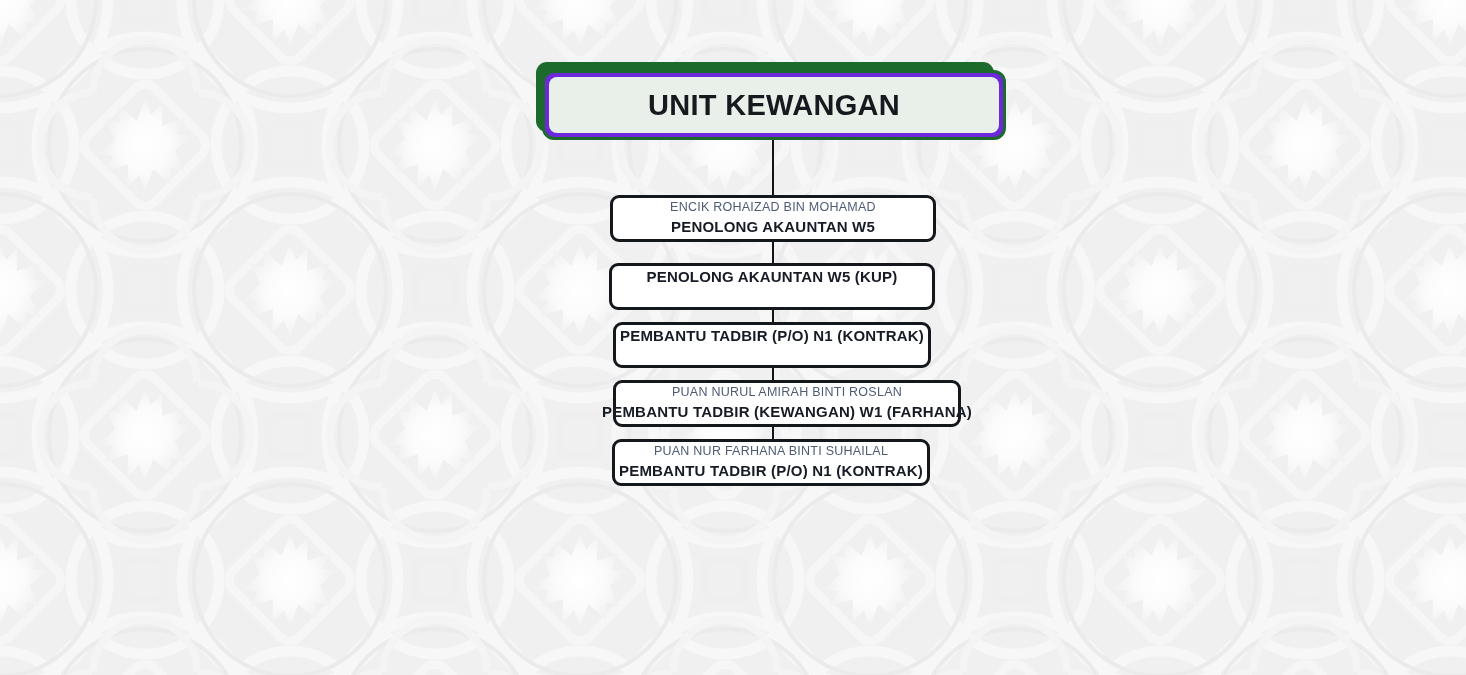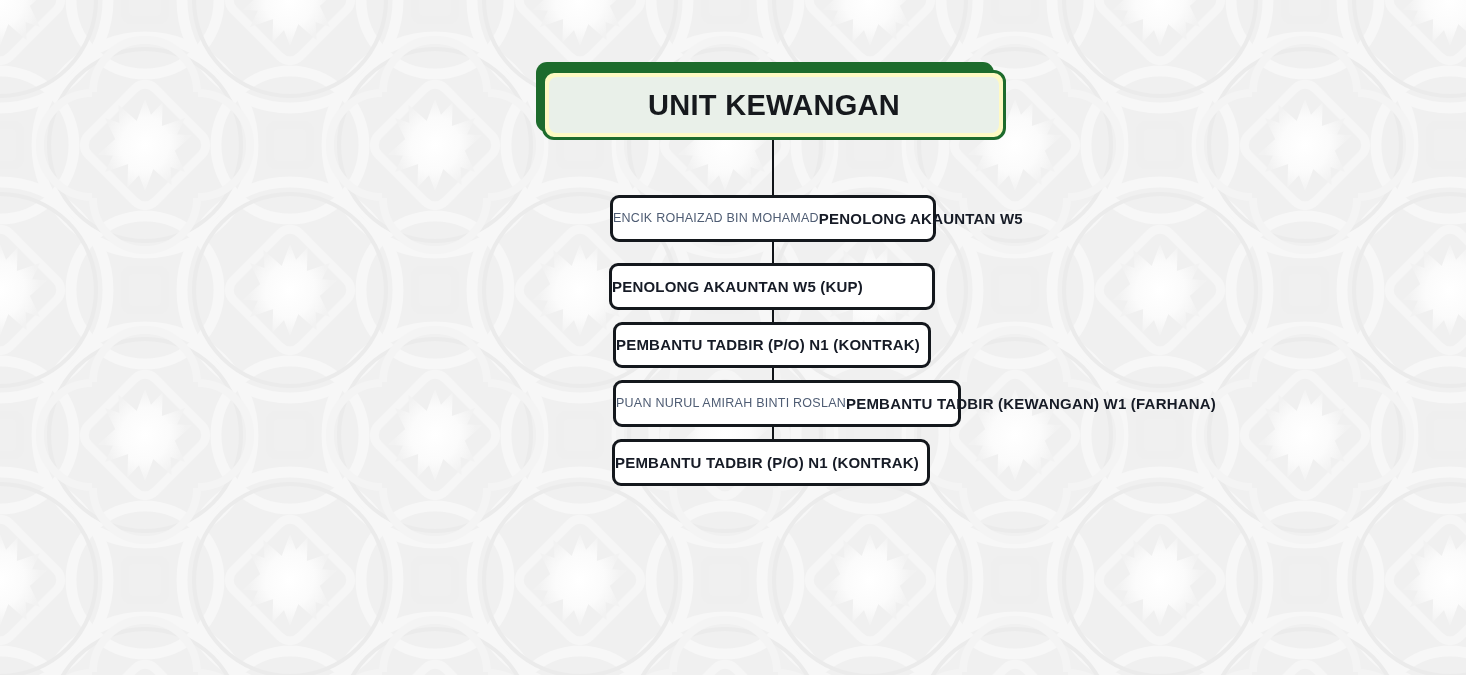--- a/index.html
+++ b/index.html
@@ -59,21 +59,21 @@
     height: 70px;
     background: #1d6b2c;
     border-radius: 11px;
   }
   .root-face {
     position: absolute;
     left: 6px;
     top: 8px;
     width: 464px;
     height: 70px;
-    background: #fef9c3;
+    background: #6d28d9;
     border: 3px solid #1d6b2c;
     border-radius: 12px;
     padding: 4px;
   }
   .root-inner {
     width: 100%;
     height: 100%;
     background: #e9f0e9;
     border-radius: 8px;
     display: flex;
@@ -88,21 +88,21 @@
     white-space: nowrap;
   }
 
   
   .staff-card {
     position: absolute;
     background: #ffffff;
     border: 3px solid #14181d;
     border-radius: 9px;
     display: flex;
-    flex-direction: row;
+    flex-direction: column;
     align-items: center;
     justify-content: flex-start;
     z-index: 3;
   }
   .staff-name {
     font-size: 12.5px;
     font-weight: normal;
     letter-spacing: 0.25px;
     color: #4e5c73;
     white-space: nowrap;
@@ -229,16 +229,17 @@
   <div class="staff-card" style="left: 613px; top: 322px; width: 318px; height: 46px;">
     <span class="staff-title">PEMBANTU TADBIR (P/O) N1 (KONTRAK)</span>
   </div>
 
   <div class="staff-card" style="left: 613px; top: 380px; width: 348px; height: 47px;">
     <span class="staff-name">PUAN NURUL AMIRAH BINTI ROSLAN</span>
     <span class="staff-title">PEMBANTU TADBIR (KEWANGAN) W1 (FARHANA)</span>
   </div>
 
   <div class="staff-card" style="left: 612px; top: 439px; width: 318px; height: 47px;">
+    <span class="staff-name">PUAN NUR FARHANA BINTI SUHAILAL</span>
     <span class="staff-title">PEMBANTU TADBIR (P/O) N1 (KONTRAK)</span>
   </div>
 
 </div>
 
 </body></html>

